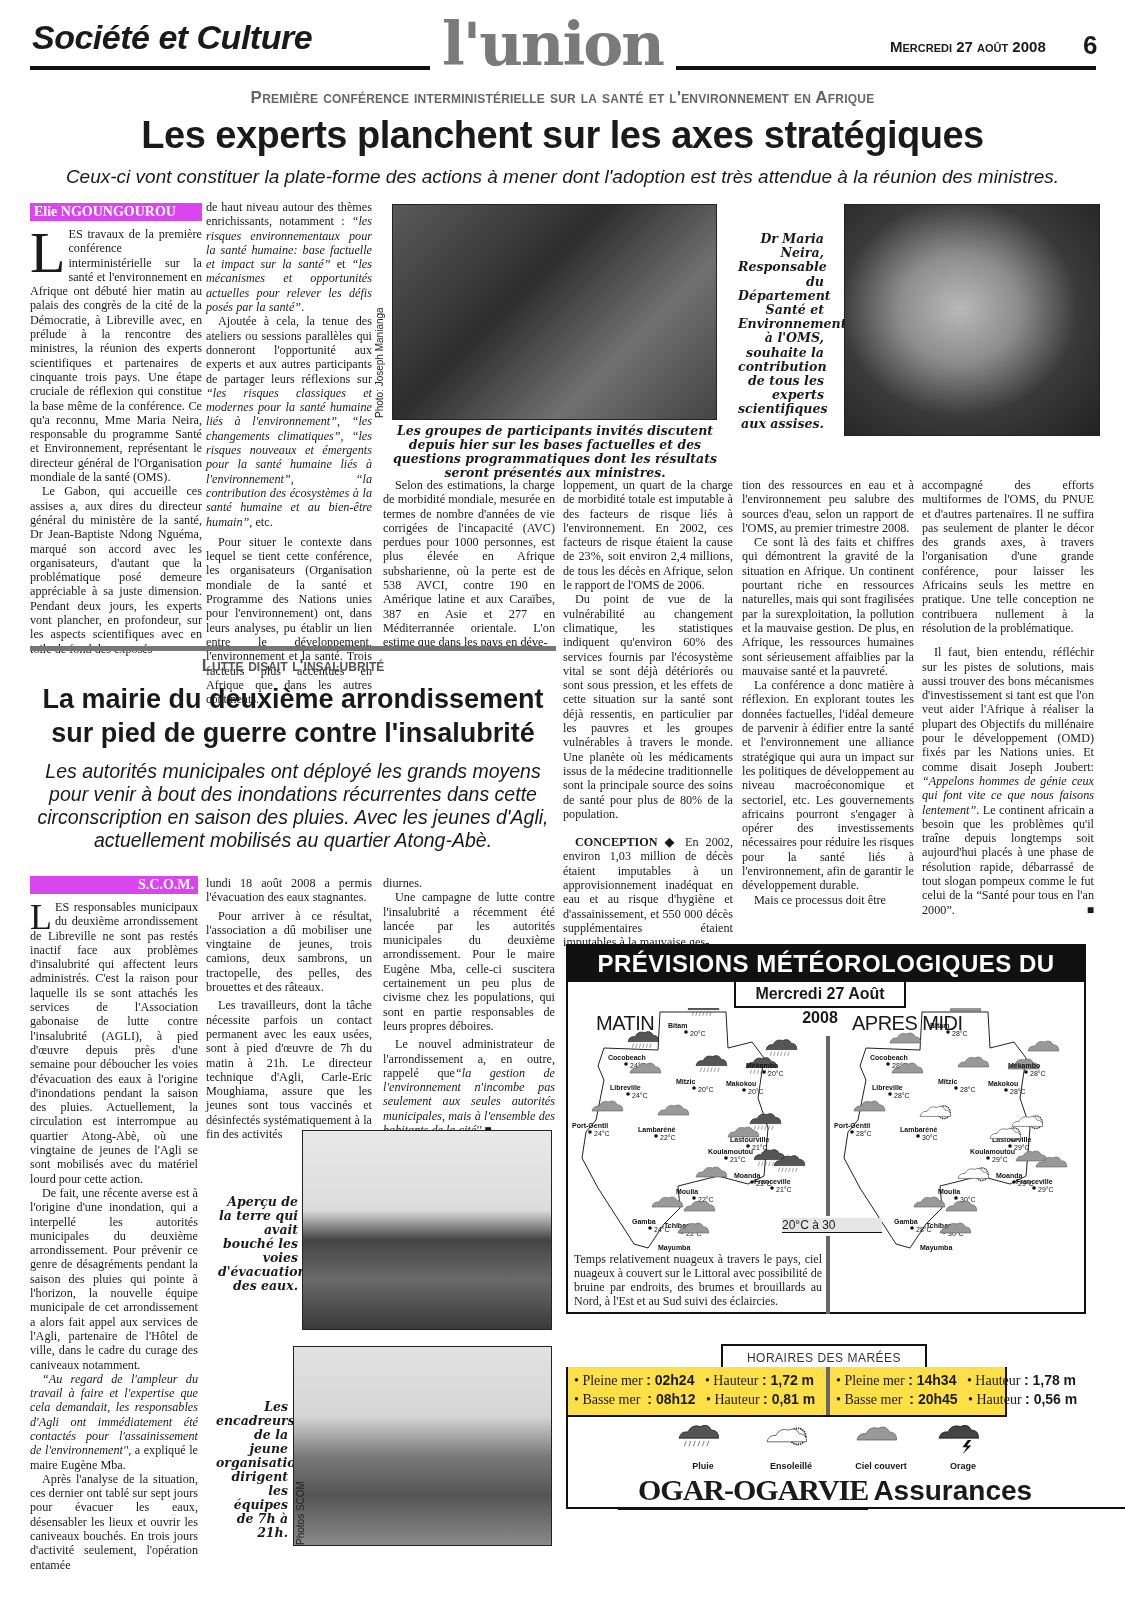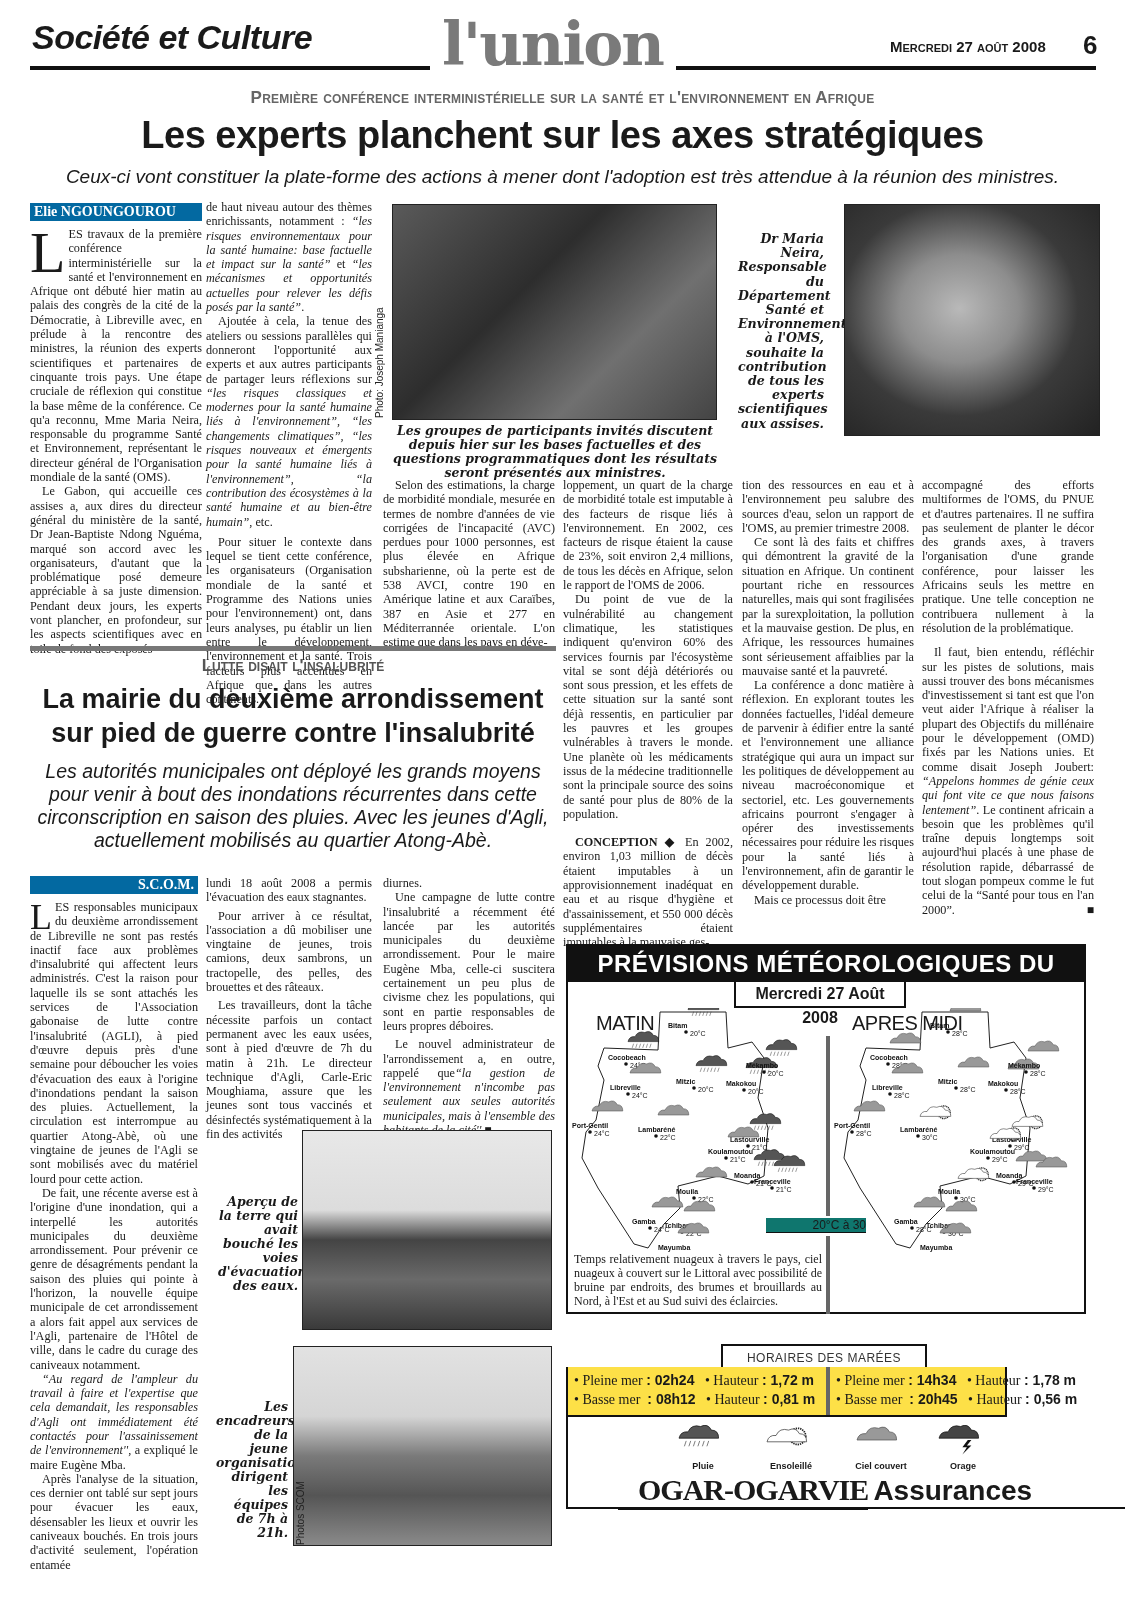--- a/index.html
+++ b/index.html
@@ -12,21 +12,21 @@
   #rule-left { left: 30px; top: 66px; width: 400px; height: 4px; background: #111; }
   #rule-right { left: 676px; top: 66px; width: 420px; height: 4px; background: #111; }
   #logo { left: 442px; top: 14px; font: bold 60px "DejaVu Serif", serif; color: #7a7a7a; letter-spacing: -2px; line-height: 1; }
   #issue-date { left: 890px; top: 38px; font: bold 15px "Liberation Sans", sans-serif; font-variant: small-caps; }
   #page-number { left: 1083px; top: 30px; font: bold 26px "Liberation Sans", sans-serif; }
 
   #kicker-1 { left: 0; width: 1125px; top: 88px; text-align: center; font: bold 17px "Liberation Sans", sans-serif; color: #666; font-variant: small-caps; letter-spacing: 0.2px; }
   #headline-1 { left: 0; width: 1125px; top: 114px; text-align: center; font: bold 38px "Liberation Sans", sans-serif; letter-spacing: -0.5px; }
   #deck-1 { left: 0; width: 1125px; top: 166px; text-align: center; font: italic 19px "Liberation Sans", sans-serif; }
 
-  .byline { background: #0369a1; color: #fff; font: bold 14px "Liberation Serif", serif; padding: 1px 4px; }
+  .byline { background: #d946ef; color: #fff; font: bold 14px "Liberation Serif", serif; padding: 1px 4px; }
   .col { font: 12.2px/14.3px "Liberation Serif", serif; text-align: justify; hyphens: auto; }
   .col p { text-indent: 12px; }
   .col p.noind { text-indent: 0; }
   .col i { font-style: italic; }
   .dropcap { float: left; font: 58px/48px "Liberation Serif", serif; margin: 2px 3px -4px 0; }
   .caption { font: italic bold 12.5px/14px "DejaVu Serif", serif; }
   .photo { background: linear-gradient(135deg, #5a5a5a, #2d2d2d 40%, #707070 70%, #444); border: 1px solid #222; }
   .photo-credit { position: absolute; transform: rotate(-90deg); transform-origin: left top; font: 10px "Liberation Sans", sans-serif; color: #222; white-space: nowrap; }
   .section-divider { height: 5px; background: #777; }
 
@@ -36,21 +36,21 @@
 
   
   #weather-box { left: 566px; top: 944px; width: 520px; height: 370px; border: 2px solid #111; }
   #weather-title { position: absolute; left: 0; top: 0; width: 100%; height: 36px; background: #111; color: #fff; font: bold 24px/36px "Liberation Sans", sans-serif; text-align: center; letter-spacing: 0.5px; }
   #weather-date { position: absolute; left: 166px; top: 36px; width: 172px; height: 26px; border: 2px solid #111; border-top: none; font: bold 16px/24px "Liberation Sans", sans-serif; text-align: center; background: #fff; }
   .weather-divider { position: absolute; left: 258px; width: 4px; background: #666; }
   .map-title { position: absolute; font: 20px "Liberation Sans", sans-serif; letter-spacing: -0.5px; }
   .map-svg { position: absolute; }
   .city-label { font: bold 7px "Liberation Sans", sans-serif; fill: #111; }
   .city-temp { font: 7px "Liberation Sans", sans-serif; fill: #111; }
-  #temp-range { position: absolute; left: 198px; top: 272px; width: 100px; text-align: right; font: 12px "Liberation Sans", sans-serif; background: #0f766e; border-bottom: 1px solid #111; }
+  #temp-range { position: absolute; left: 214px; top: 272px; width: 100px; text-align: left; font: 12px "Liberation Sans", sans-serif; background: #e5e5e5; border-bottom: 1px solid #111; }
   .forecast-text { position: absolute; top: 306px; font: 12px/14px "Liberation Serif", serif; text-align: justify; }
 
   #tides-box { left: 566px; top: 1367px; width: 441px; height: 50px; background: #fde047; border: 2px solid #111; border-top: none; }
   #tides-title-box { left: 721px; top: 1344px; width: 206px; height: 25px; border: 2px solid #111; border-bottom: none; background: #fff; font: 12px/24px "Liberation Sans", sans-serif; text-align: center; color: #333; letter-spacing: 0.5px; }
   .tide-col { position: absolute; top: 4px; width: 250px; font: 14px/19px "Liberation Serif", serif; }
   .tide-col b { font-family: "Liberation Sans", sans-serif; font-weight: bold; }
   .tide-divider { position: absolute; left: 258px; top: 0; width: 4px; height: 48px; background: #666; }
 
   #legend-box { left: 566px; top: 1417px; width: 626px; height: 92px; border: 2px solid #111; border-top: none; }
   .legend-item { position: absolute; top: 8px; width: 90px; text-align: center; }

